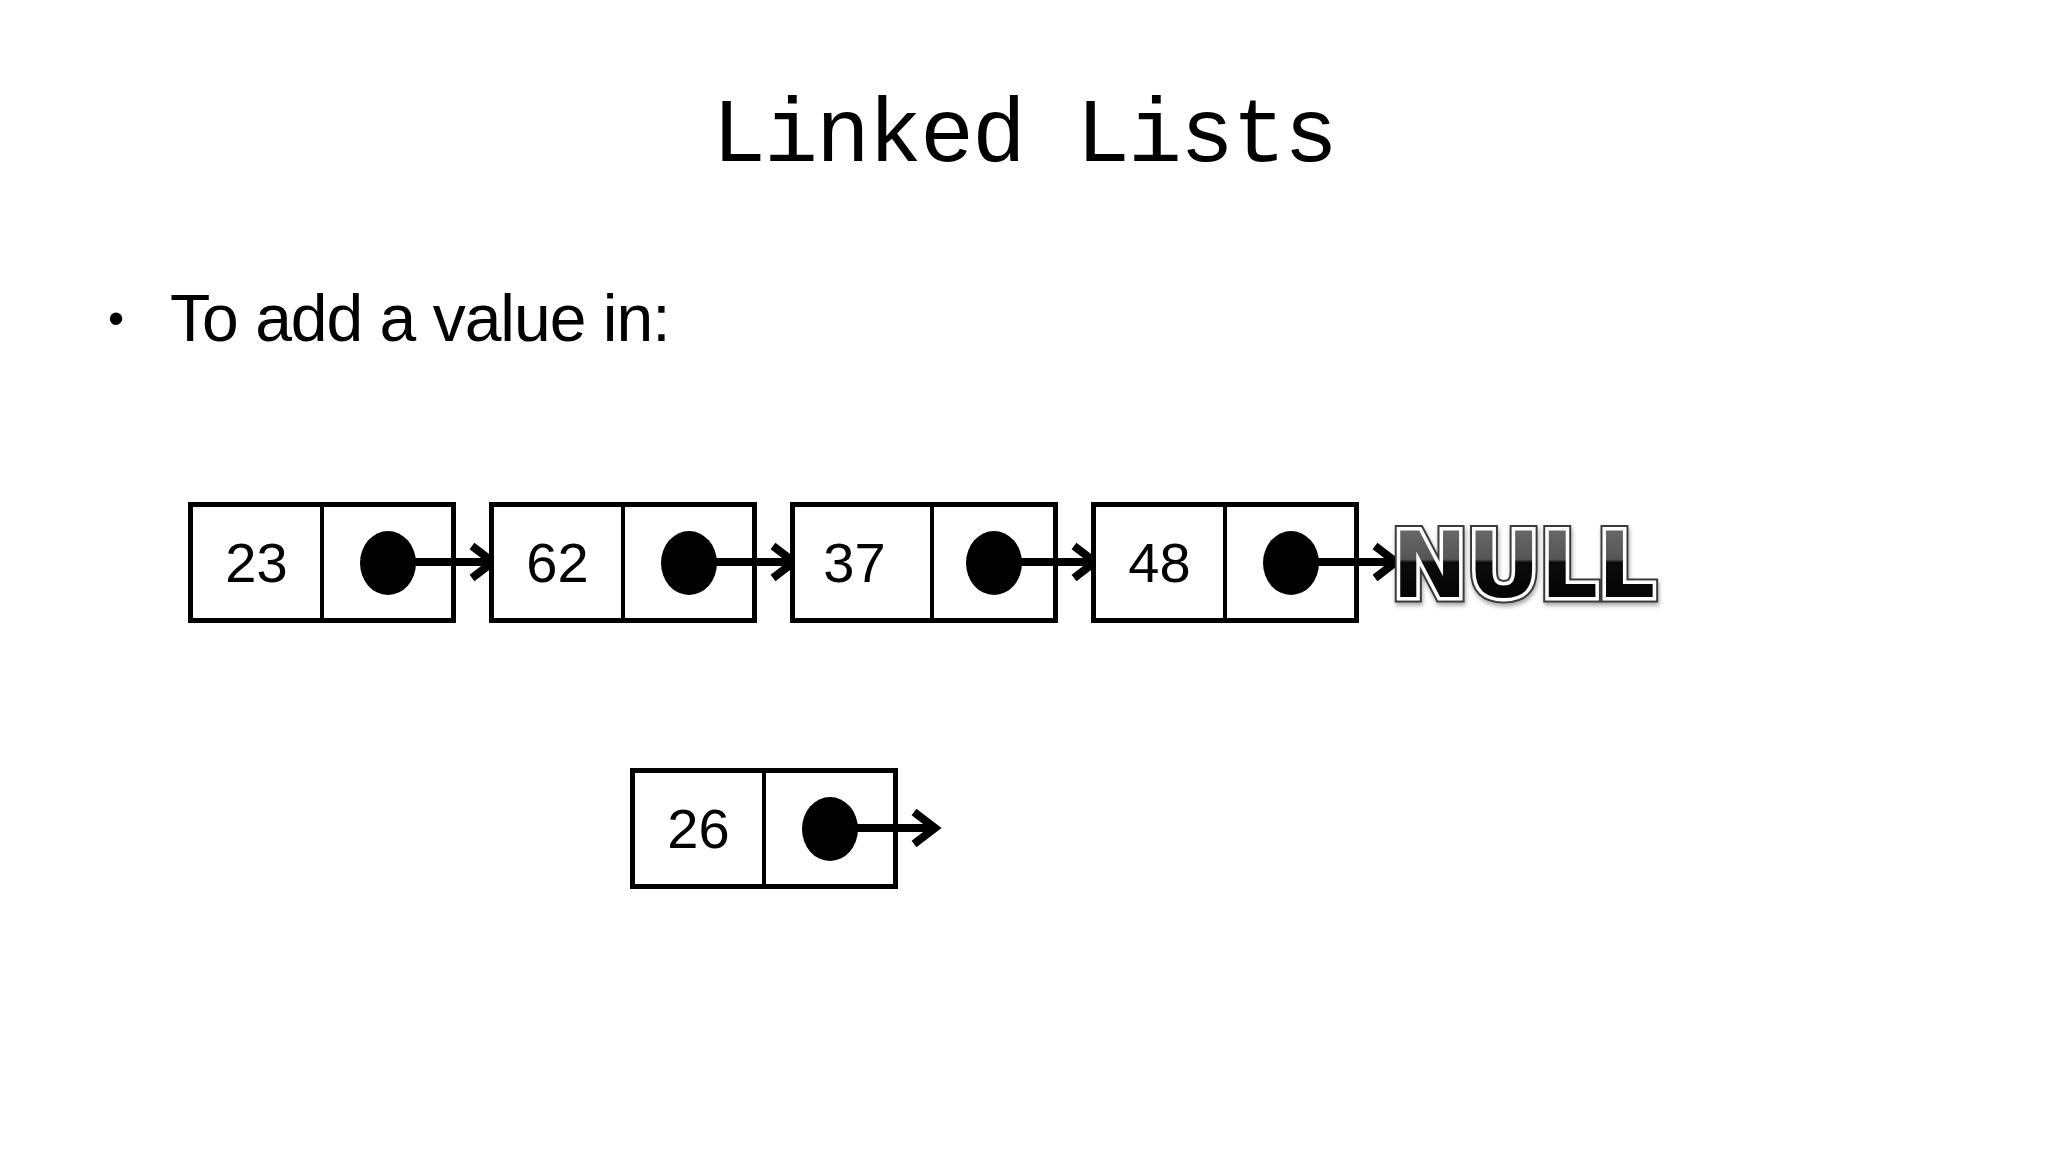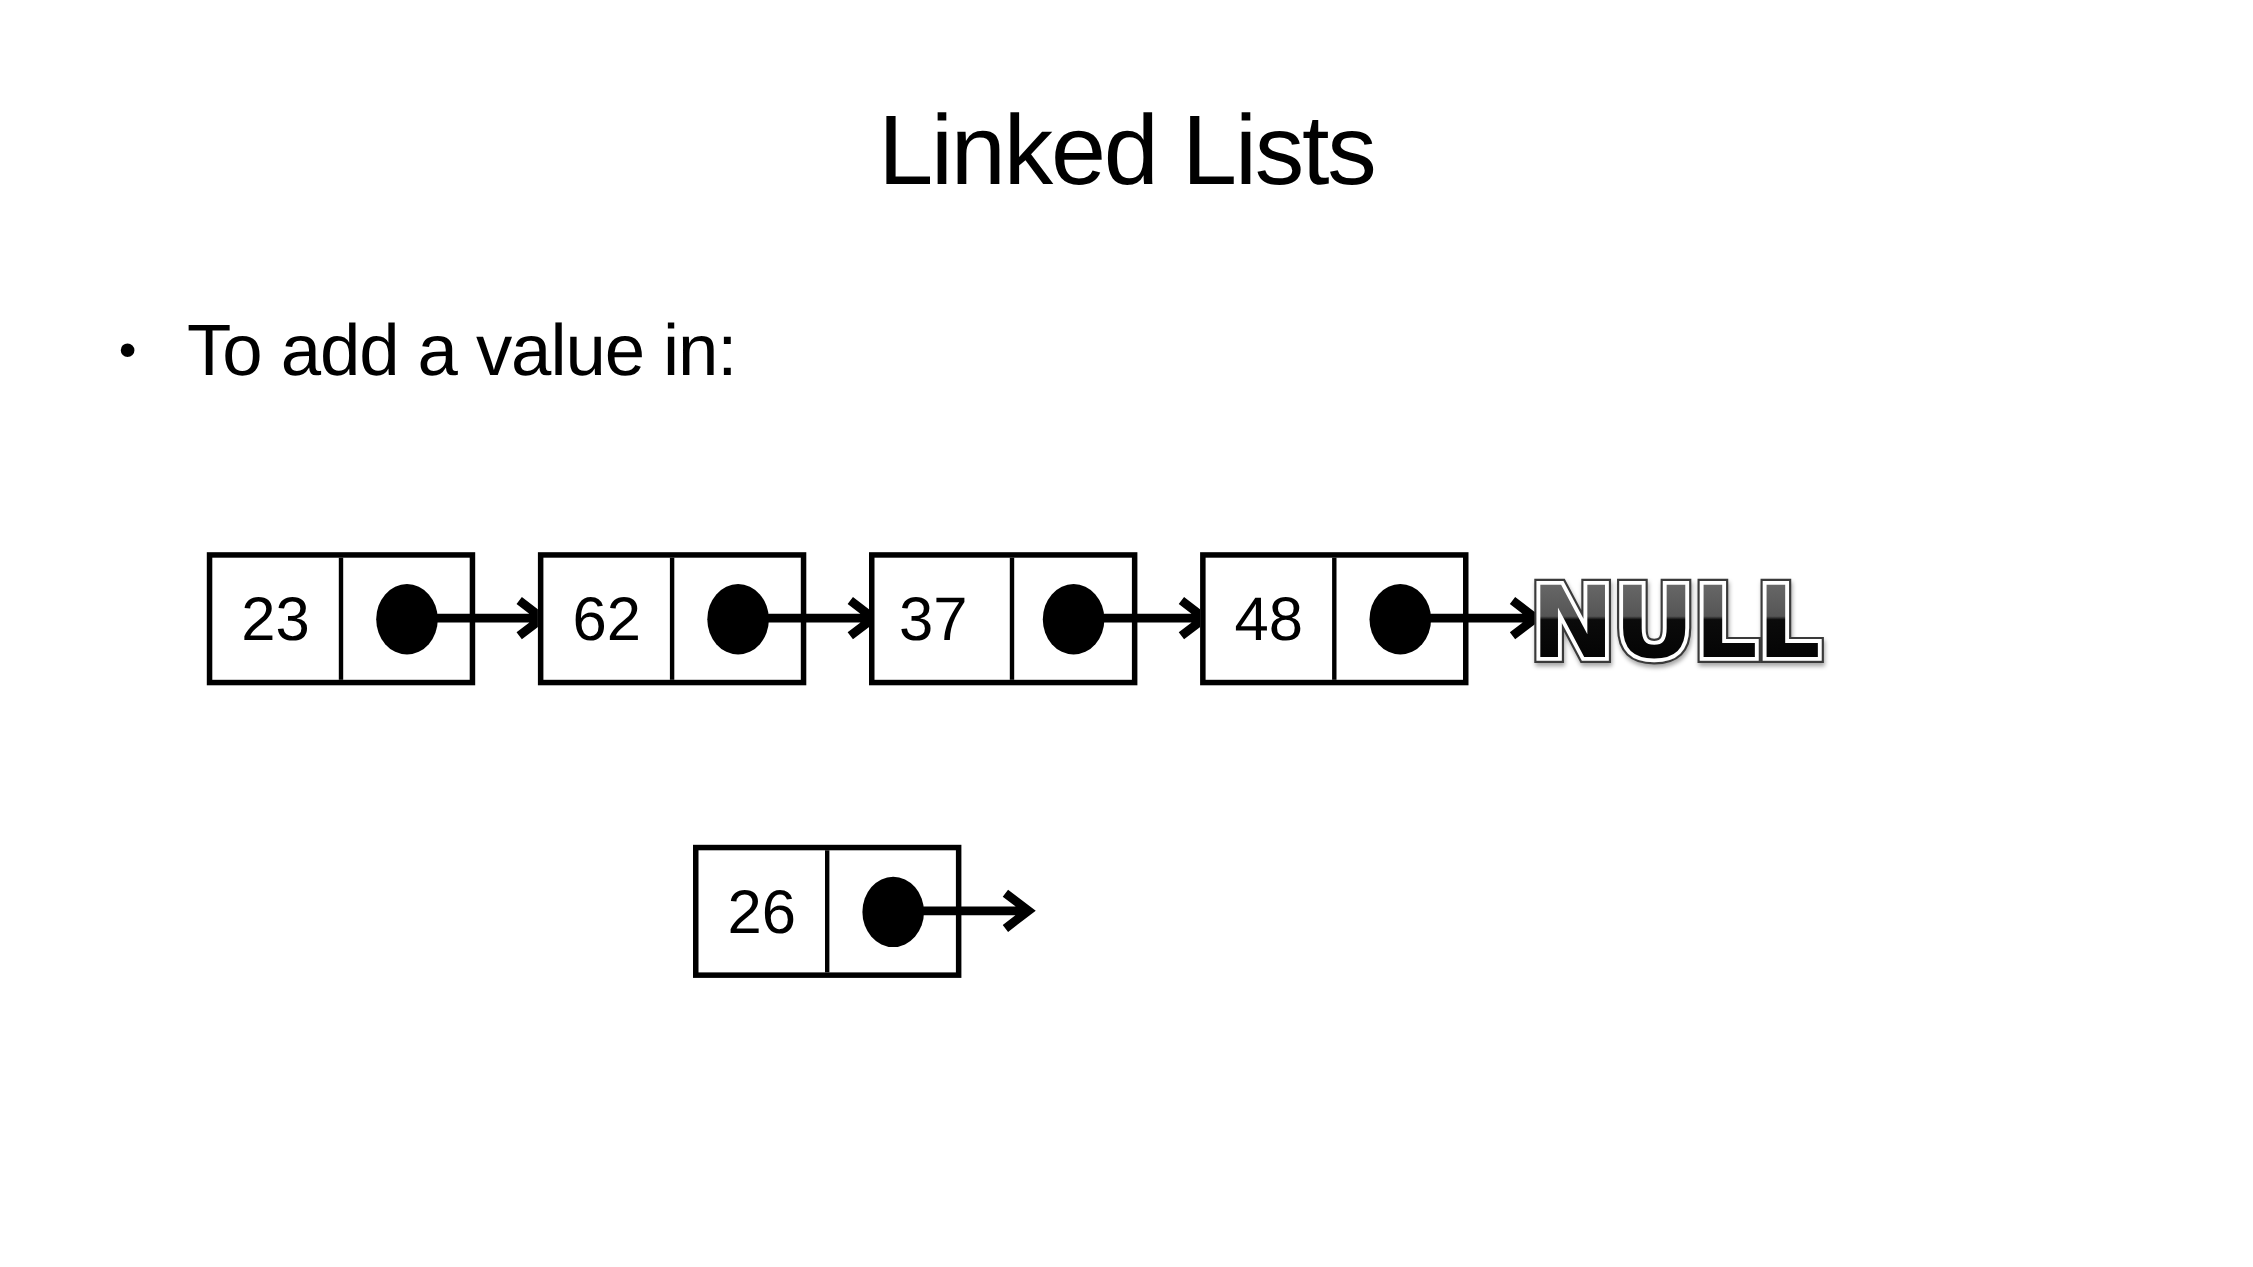--- a/index.html
+++ b/index.html
@@ -23,20 +23,21 @@
     top: 88px;
     left: 0;
     width: 100%;
     margin: 0;
     text-align: center;
     font-size: 90px;
     font-weight: 400;
     letter-spacing: -2px;
     line-height: 1.1;
     color: #000000;
+    font-family: Liberation Mono, monospace;
   }
 
   
   .bullet-line {
     position: absolute;
     top: 282px;
     left: 108px;
     display: flex;
     align-items: center;
     gap: 46px;
@@ -49,21 +50,21 @@
   .bullet-text {
     font-size: 66px;
     letter-spacing: -1px;
     line-height: 72px;
     color: #000000;
   }
 
   
   .node {
     position: absolute;
-    width: 244px;
+    width: 268px;
     height: 121px;
     border: 5px solid #000;
     background: #fff;
     box-sizing: border-box;
     display: flex;
   }
   .cell {
     flex: 1 1 50%;
     display: flex;
     align-items: center;

